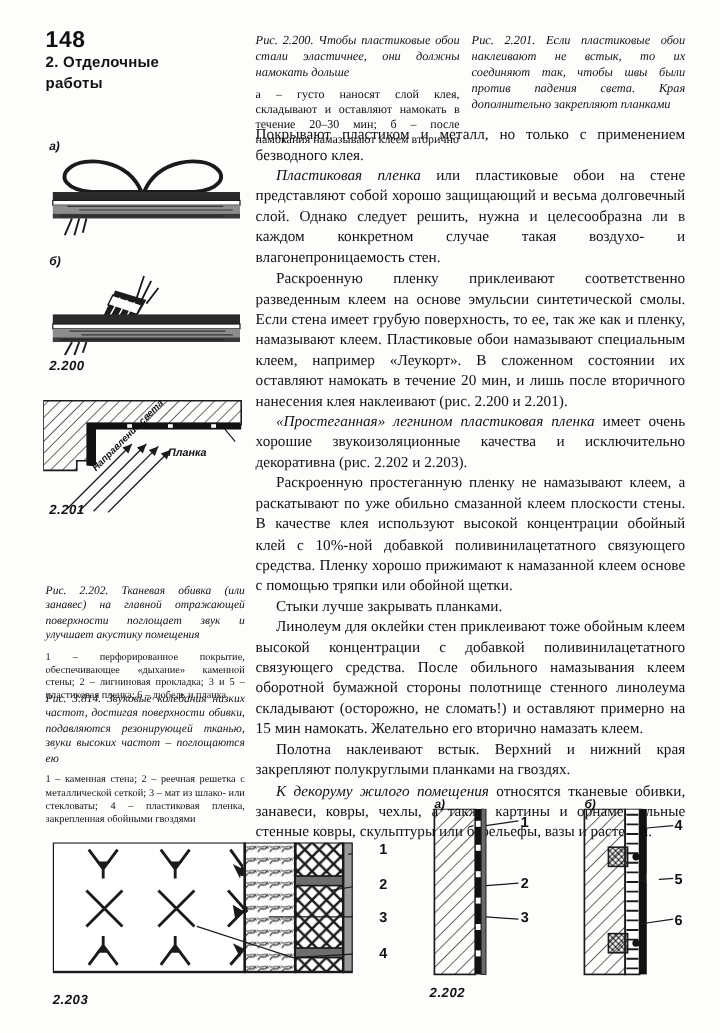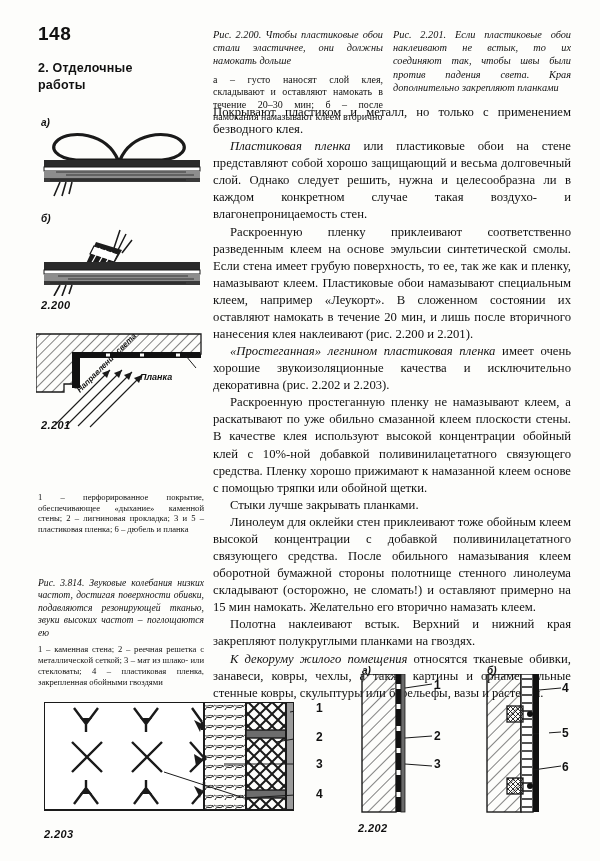--- a/index.html
+++ b/index.html
@@ -9,21 +9,21 @@
     font-family:"Liberation Serif", serif;
     color:#111;
     overflow:hidden;
     position:relative;
   }
   .page{position:relative;width:512px;height:861px;}
 
   
   .folio{position:absolute;left:38px;top:24px;width:170px;}
   .folio-num{font-family:"Liberation Sans",sans-serif;font-weight:bold;font-size:19px;letter-spacing:.5px;line-height:1;}
-  .folio-title{font-family:"Liberation Sans",sans-serif;font-weight:bold;font-size:12.5px;line-height:1.35;margin-top:17px;letter-spacing:.2px;}
+  .folio-title{font-family:"Liberation Sans",sans-serif;font-weight:bold;font-size:12.5px;line-height:1.35;margin-top:1px;letter-spacing:.2px;}
 
   
   .cap{position:absolute;font-family:"Liberation Serif",serif;}
   .cap .t{font-style:italic;font-size:10.3px;line-height:1.28;text-align:justify;}
   .cap .legend{font-size:10px;line-height:1.26;text-align:justify;margin-top:6px;}
   #cap2200{left:213px;top:28px;width:170px;}
   #cap2201{left:393px;top:28px;width:178px;}
 
   
   .body{position:absolute;left:213px;top:104px;width:358px;
@@ -166,20 +166,21 @@
         <polygon points="96,44 88,47 93,52"></polygon>
         <polygon points="106,47 98,50 103,55"></polygon>
       </g>
     </svg>
   </div>
   <div style="position:absolute;left:140px;top:372px;font-family:'Liberation Sans',sans-serif;font-style:italic;font-weight:bold;font-size:9px;">Планка</div>
   <div style="position:absolute;left:75px;top:388px;font-family:'Liberation Sans',sans-serif;font-style:italic;font-weight:bold;font-size:8px;transform:rotate(-45deg);transform-origin:left top;white-space:nowrap;">Направление света</div>
   <div class="fignum" style="left:41px;top:419px;">2.201</div>
 
   <div class="lcap" id="lcap2202">
+    <div class="t">Рис. 2.202. Тканевая обивка (или занавес) на главной отражающей поверхности поглощает звук и улучшает акустику помещения</div>
     <div class="legend">1 – перфорированное покрытие, обеспечивающее «дыхание» каменной стены; 2 – лигниновая прокладка; 3 и 5 – пластиковая пленка; 6 – дюбель и планка</div>
   </div>
 
   <div class="lcap" id="lcap2203">
     <div class="t">Рис. 3.814. Звуковые колебания низких частот, достигая поверхности обивки, подавляются резонирующей тканью, звуки высоких частот – поглощаются ею</div>
     <div class="legend">1 – каменная стена; 2 – реечная решетка с металлической сеткой; 3 – мат из шлако- или стекловаты; 4 – пластиковая пленка, закрепленная обойными гвоздями</div>
   </div>
 
   <div class="fig" style="left:44px;top:702px;">
     <svg width="250" height="118" viewBox="0 0 250 118">

